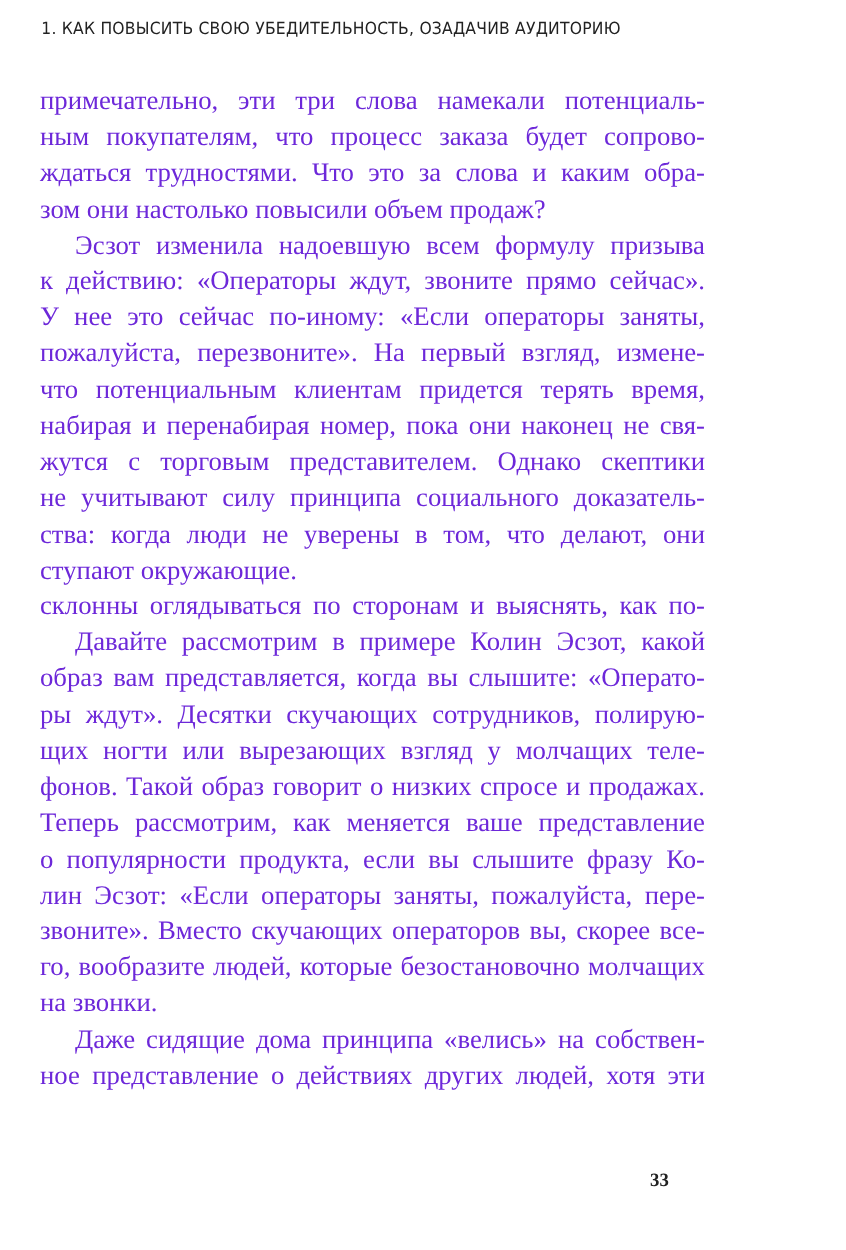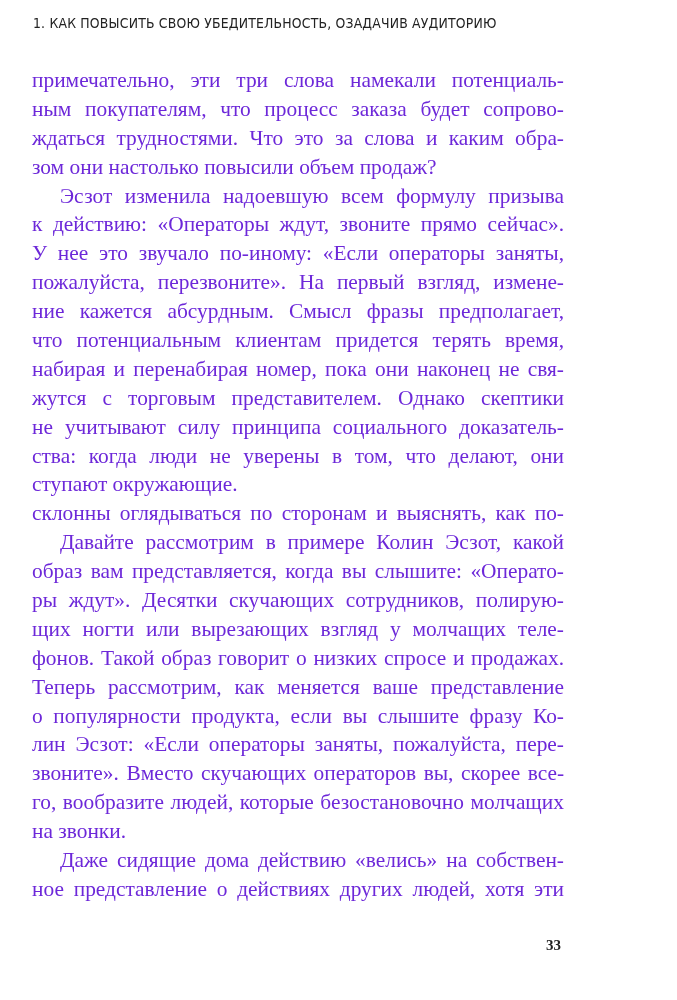--- a/index.html
+++ b/index.html
@@ -44,21 +44,21 @@
       text-align-last: justify;
     }
     .line.last {
       text-align-last: left;
     }
     .line.indent {
       padding-left: 28px;
     }
     .page-number {
       position: absolute;
-      left: 546px;
+      left: 520px;
       top: 937px;
       font-family: "Liberation Serif", serif;
       font-weight: bold;
       font-size: 15px;
       color: #222;
     }
   </style>
 </head>
 <body>
 
@@ -69,23 +69,22 @@
   <div>
     <div class="line">примечательно, эти три слова намекали потенциаль-</div>
     <div class="line">ным покупателям, что процесс заказа будет сопрово-</div>
     <div class="line">ждаться трудностями. Что это за слова и каким обра-</div>
     <div class="line last">зом они настолько повысили объем продаж?</div>
   </div>
 
   <div>
     <div class="line indent">Эсзот изменила надоевшую всем формулу призыва</div>
     <div class="line">к действию: «Операторы ждут, звоните прямо сейчас».</div>
-    <div class="line">У нее это звучало по-иному: «Если операторы заняты,</div>
+    <div class="line">У нее это сейчас по-иному: «Если операторы заняты,</div>
     <div class="line">пожалуйста, перезвоните». На первый взгляд, измене-</div>
-    <div class="line">ние кажется абсурдным. Смысл фразы предполагает,</div>
     <div class="line">что потенциальным клиентам придется терять время,</div>
     <div class="line">набирая и перенабирая номер, пока они наконец не свя-</div>
     <div class="line">жутся с торговым представителем. Однако скептики</div>
     <div class="line">не учитывают силу принципа социального доказатель-</div>
     <div class="line">ства: когда люди не уверены в том, что делают, они</div>
     <div class="line last">ступают окружающие.</div>
     <div class="line">склонны оглядываться по сторонам и выяснять, как по-</div>
   </div>
 
   <div>
@@ -96,18 +95,18 @@
     <div class="line">фонов. Такой образ говорит о низких спросе и продажах.</div>
     <div class="line">Теперь рассмотрим, как меняется ваше представление</div>
     <div class="line">о популярности продукта, если вы слышите фразу Ко-</div>
     <div class="line">лин Эсзот: «Если операторы заняты, пожалуйста, пере-</div>
     <div class="line">звоните». Вместо скучающих операторов вы, скорее все-</div>
     <div class="line">го, вообразите людей, которые безостановочно молчащих</div>
     <div class="line last">на звонки.</div>
   </div>
 
   <div>
-    <div class="line indent">Даже сидящие дома действию «велись» на собствен-</div>
+    <div class="line indent">Даже сидящие дома принципа «велись» на собствен-</div>
     <div class="line">ное представление о действиях других людей, хотя эти</div>
   </div>
 </div>
 
 <div class="page-number">33</div>
 
 </body></html>

